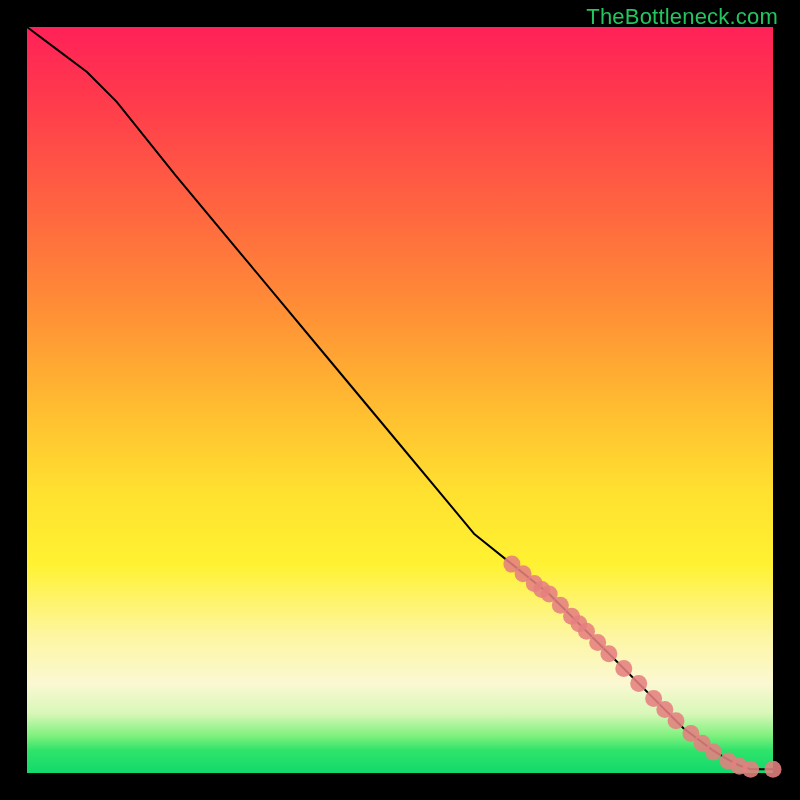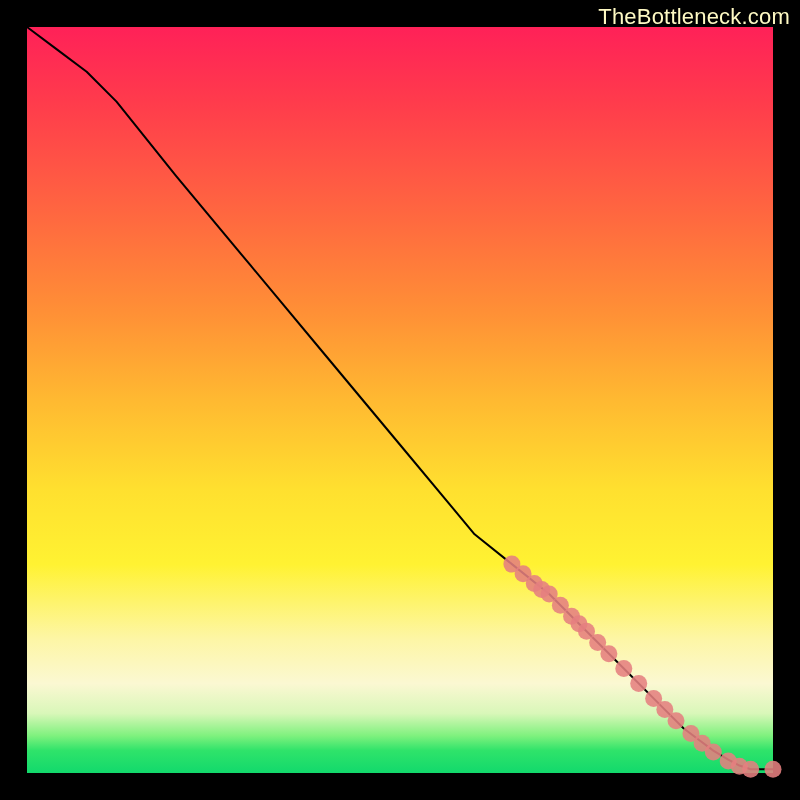--- a/index.html
+++ b/index.html
@@ -12,22 +12,22 @@
     overflow: hidden;
   }
   .stage {
     position: relative;
     width: 800px;
     height: 800px;
   }
   .watermark {
     position: absolute;
     top: 4px;
-    right: 10px;
-    color: #fef9c3;
+    right: 22px;
+    color: #22c55e;
     font-size: 22px;
     font-weight: 500;
     letter-spacing: 0.2px;
     user-select: none;
   }
   .plot-area {
     position: absolute;
     left: 27px;
     top: 27px;
     width: 746px;

